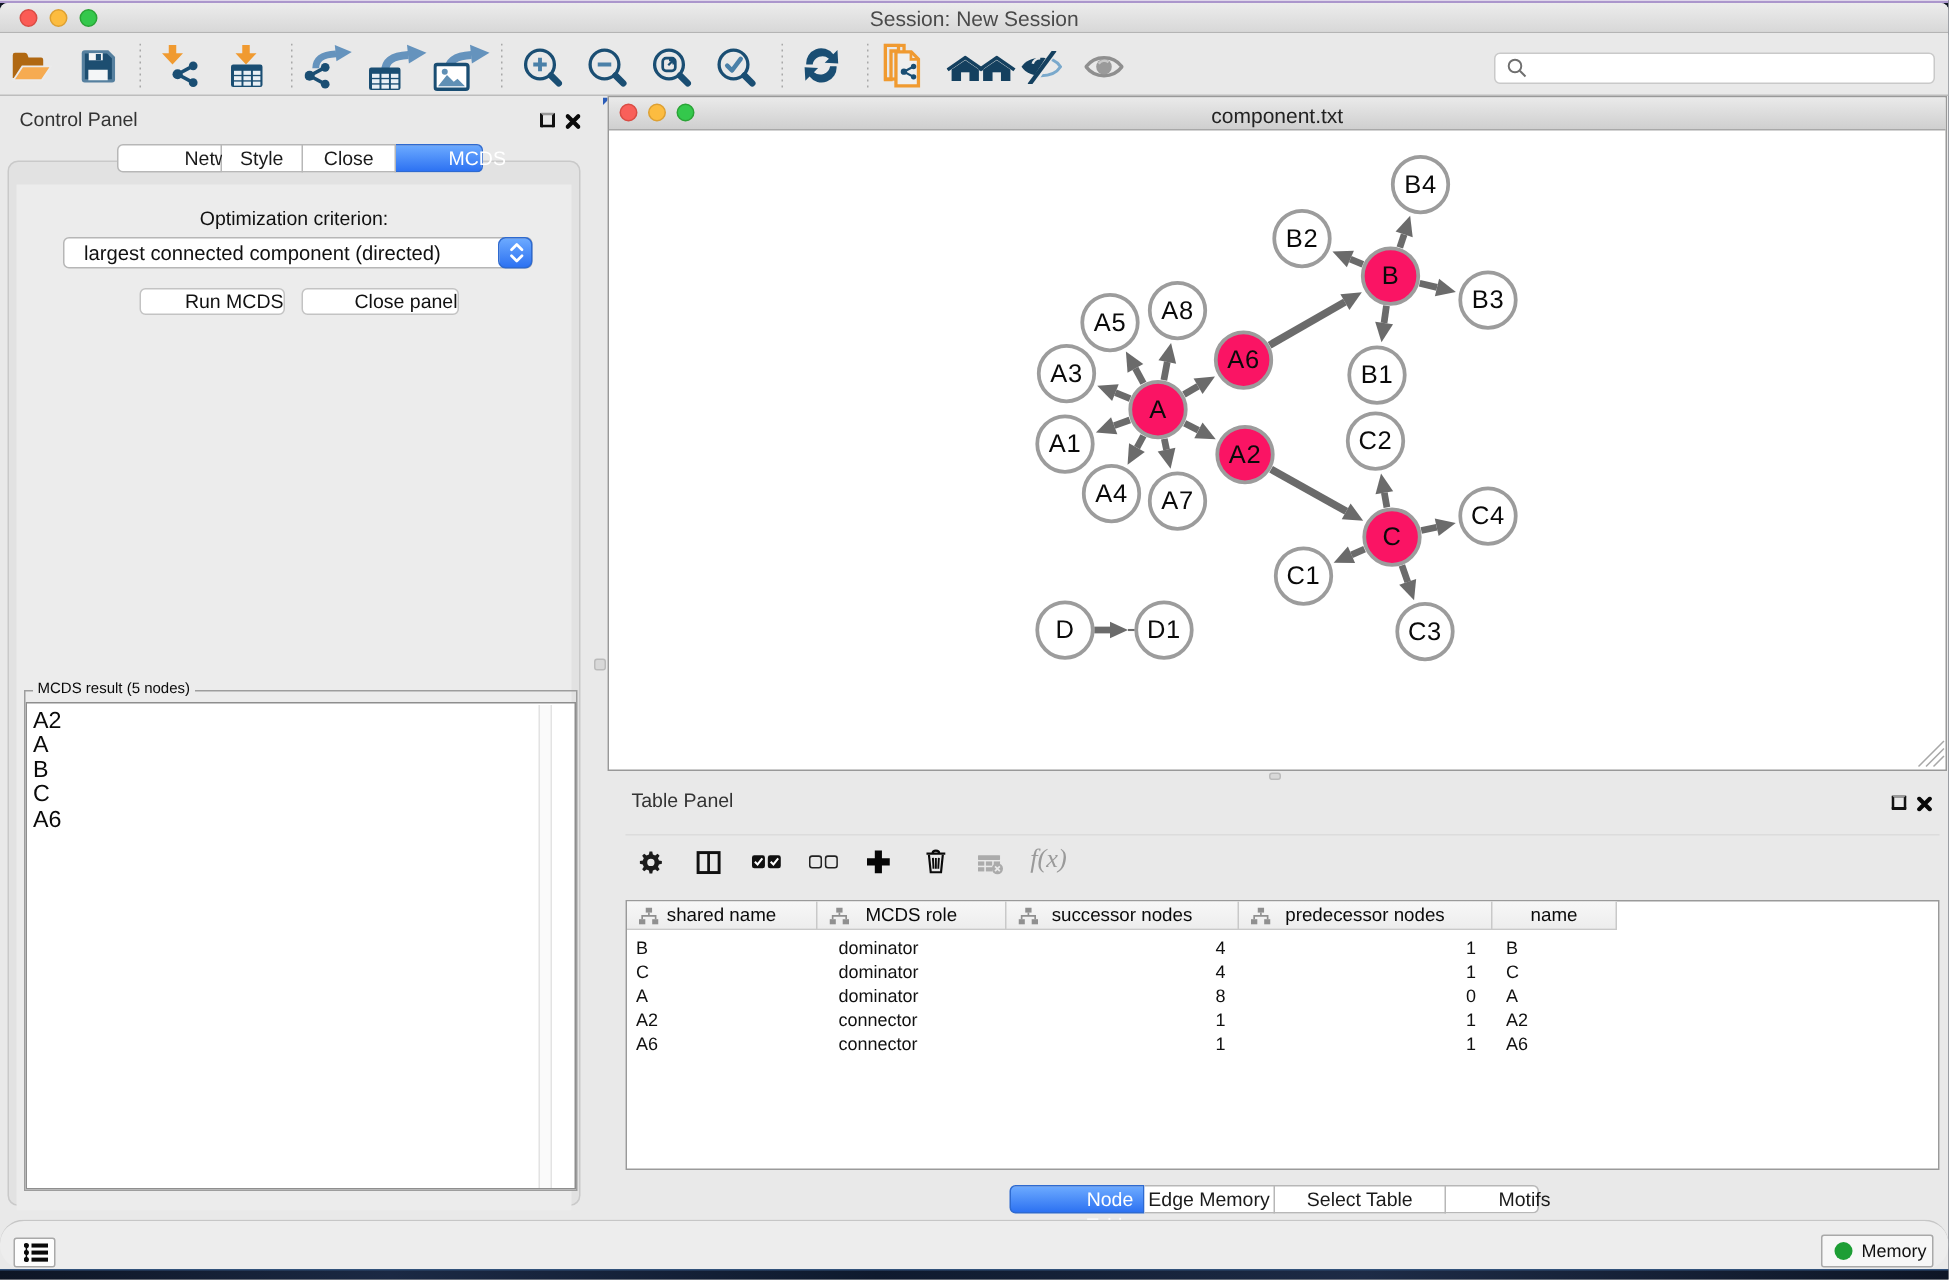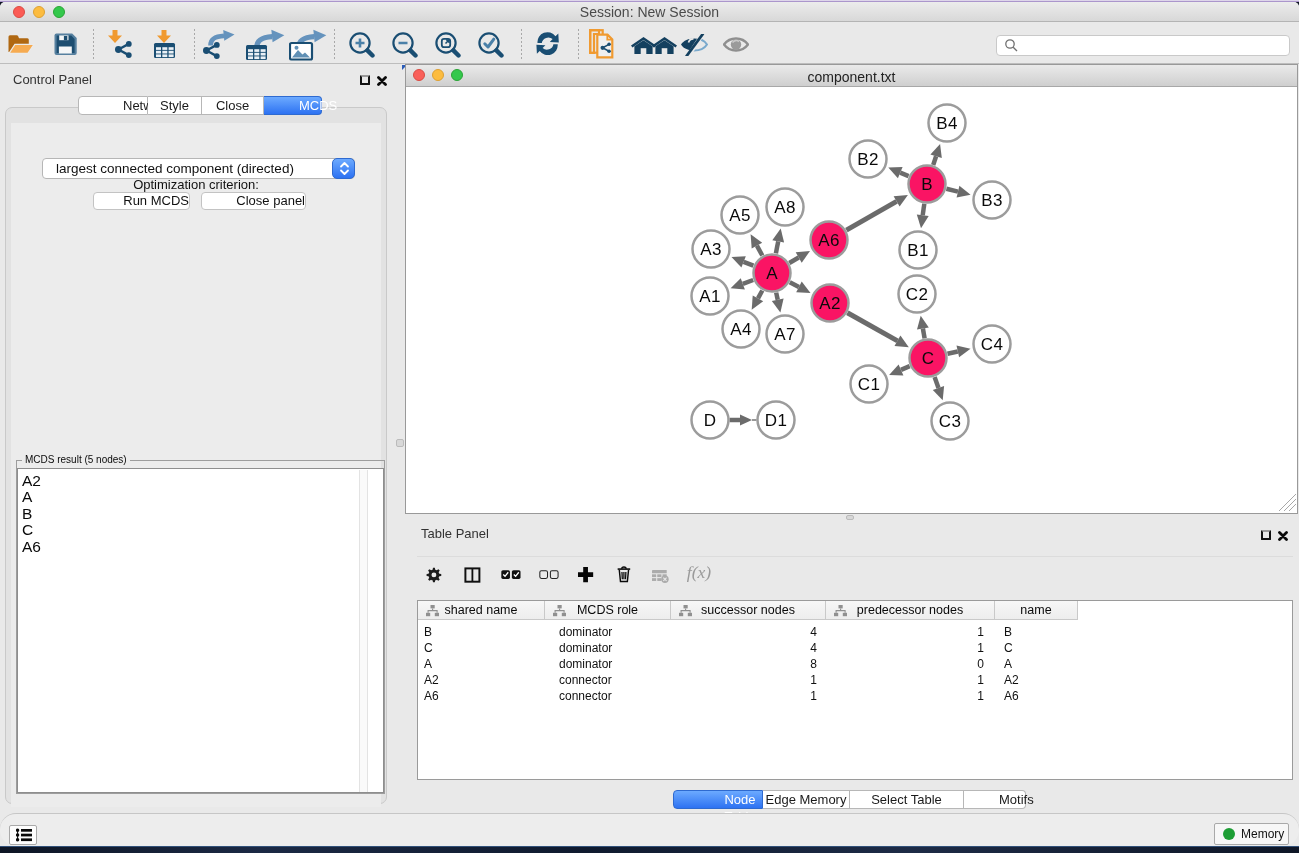--- a/index.html
+++ b/index.html
@@ -17,21 +17,21 @@
 #cp-title { position:absolute; left:13px; top:70px; font-size:13px; color:#333; }
 #cp-float { position:absolute; left:360px; top:73px; width:10px; height:10px; border:2px solid #111; border-radius:1px; border-top-color:#9a9a9a; }
 
 #cp-panel { position:absolute; left:5px; top:105px; width:382px; height:697px; background:#e2e2e2; border:1px solid #c9c9c9; border-radius:7px; }
 #cp-inner { position:absolute; left:11px; top:121px; width:370px; height:684px; background:#ececec; }
 #cp-tabs { position:absolute; left:78px; top:94px; height:19px; display:flex; font-size:13px; z-index:5; }
 .tab { border:1px solid #b7b7b7; border-left:none; background:#fff; color:#1a1a1a; text-align:center; line-height:17px; height:19px; }
 .tab.first { border-left:1px solid #b7b7b7; border-radius:4px 0 0 4px;padding-left:44px; }
 .tab.last { border-radius:0 4px 4px 0;padding-left:35px; }
 .tab.sel { background:linear-gradient(#6caaff,#2d72f2); color:#fff; border-color:#2e6ad0; }
-#opt-label { position:absolute; left:0px; top:136px; width:392px; text-align:center; font-size:13px; color:#111;margin-top:39px; }
+#opt-label { position:absolute; left:0px; top:136px; width:392px; text-align:center; font-size:13px; color:#111; }
 #dropdown { position:absolute; left:42px; top:156px; width:313px; height:21px; background:#fff; border:1px solid #b6b6b6; border-radius:4px; font-size:13.5px; color:#111; line-height:19px; padding-left:13px; }
 #dd-btn { position:absolute; right:-1px; top:-1px; width:23px; height:21px; border-radius:5px; background:linear-gradient(#6caaff,#2d72f2); border:1px solid #2e6ad0; }
 .btn { position:absolute; background:#ffffff; border:1px solid #c3c3c3; border-radius:4px; font-size:13px; color:#111; text-align:right; }
 #fieldset { position:absolute; left:16px; top:458px; width:369px; height:334px; border:1px solid #9d9d9d; }
 #fieldset-label { position:absolute; left:5px; top:-7px; background:#ececec; font-size:10px; color:#0a0a0a; padding:0 3px; }
 #mcds-list { position:absolute; left:0px; top:7px; width:367px; height:325px; background:#fff; border:1px solid #8e8e8e; font-size:15.5px; color:#0a0a0a; padding-top:4px; }
 #mcds-list .li { padding-left:4px; height:16.4px; line-height:16.4px; }
 #mcds-scroll { position:absolute; right:15px; top:1px; width:9px; height:322px; background:#fafafa; border-left:1px solid #e3e3e3; border-right:1px solid #e3e3e3; }
 #split-handle-v { position:absolute; left:396px; top:437px; width:8px; height:8px; background:#d8d8d8; border:1px solid #bbb; border-radius:2px; }
 #split-handle-h { position:absolute; left:846px; top:513px; width:8px; height:5px; background:#d8d8d8; border:1px solid #bbb; border-radius:2px; }

